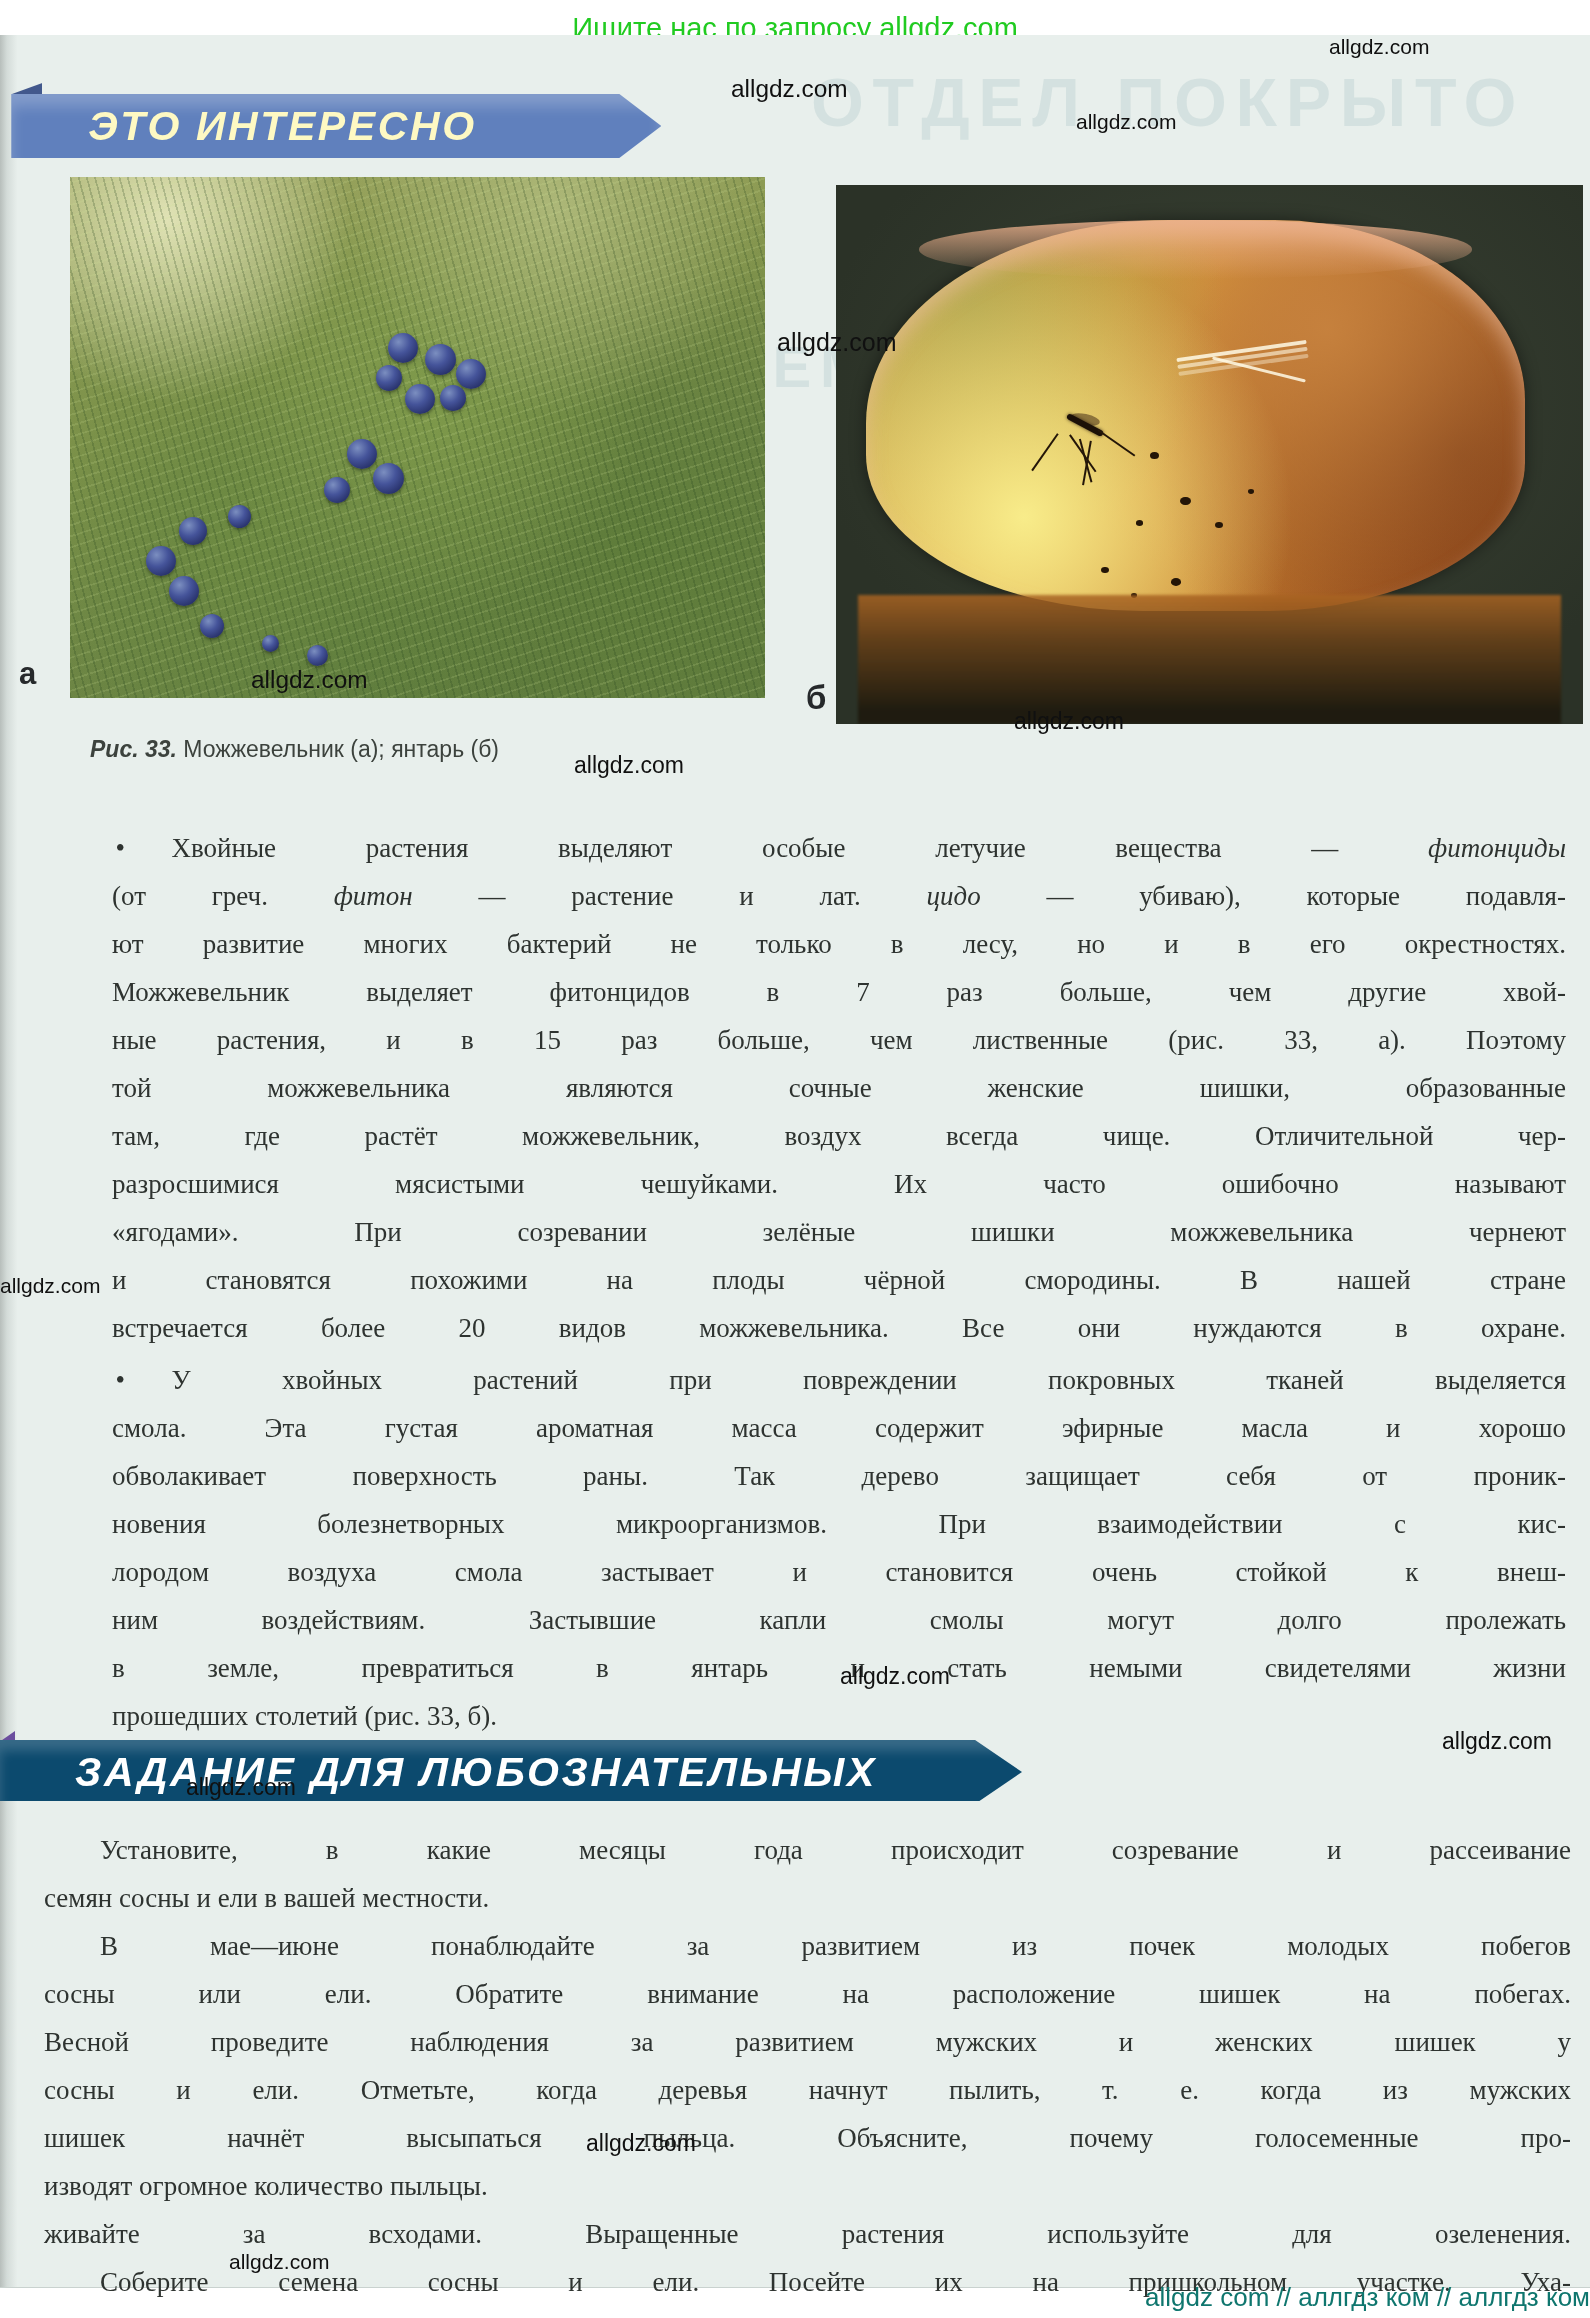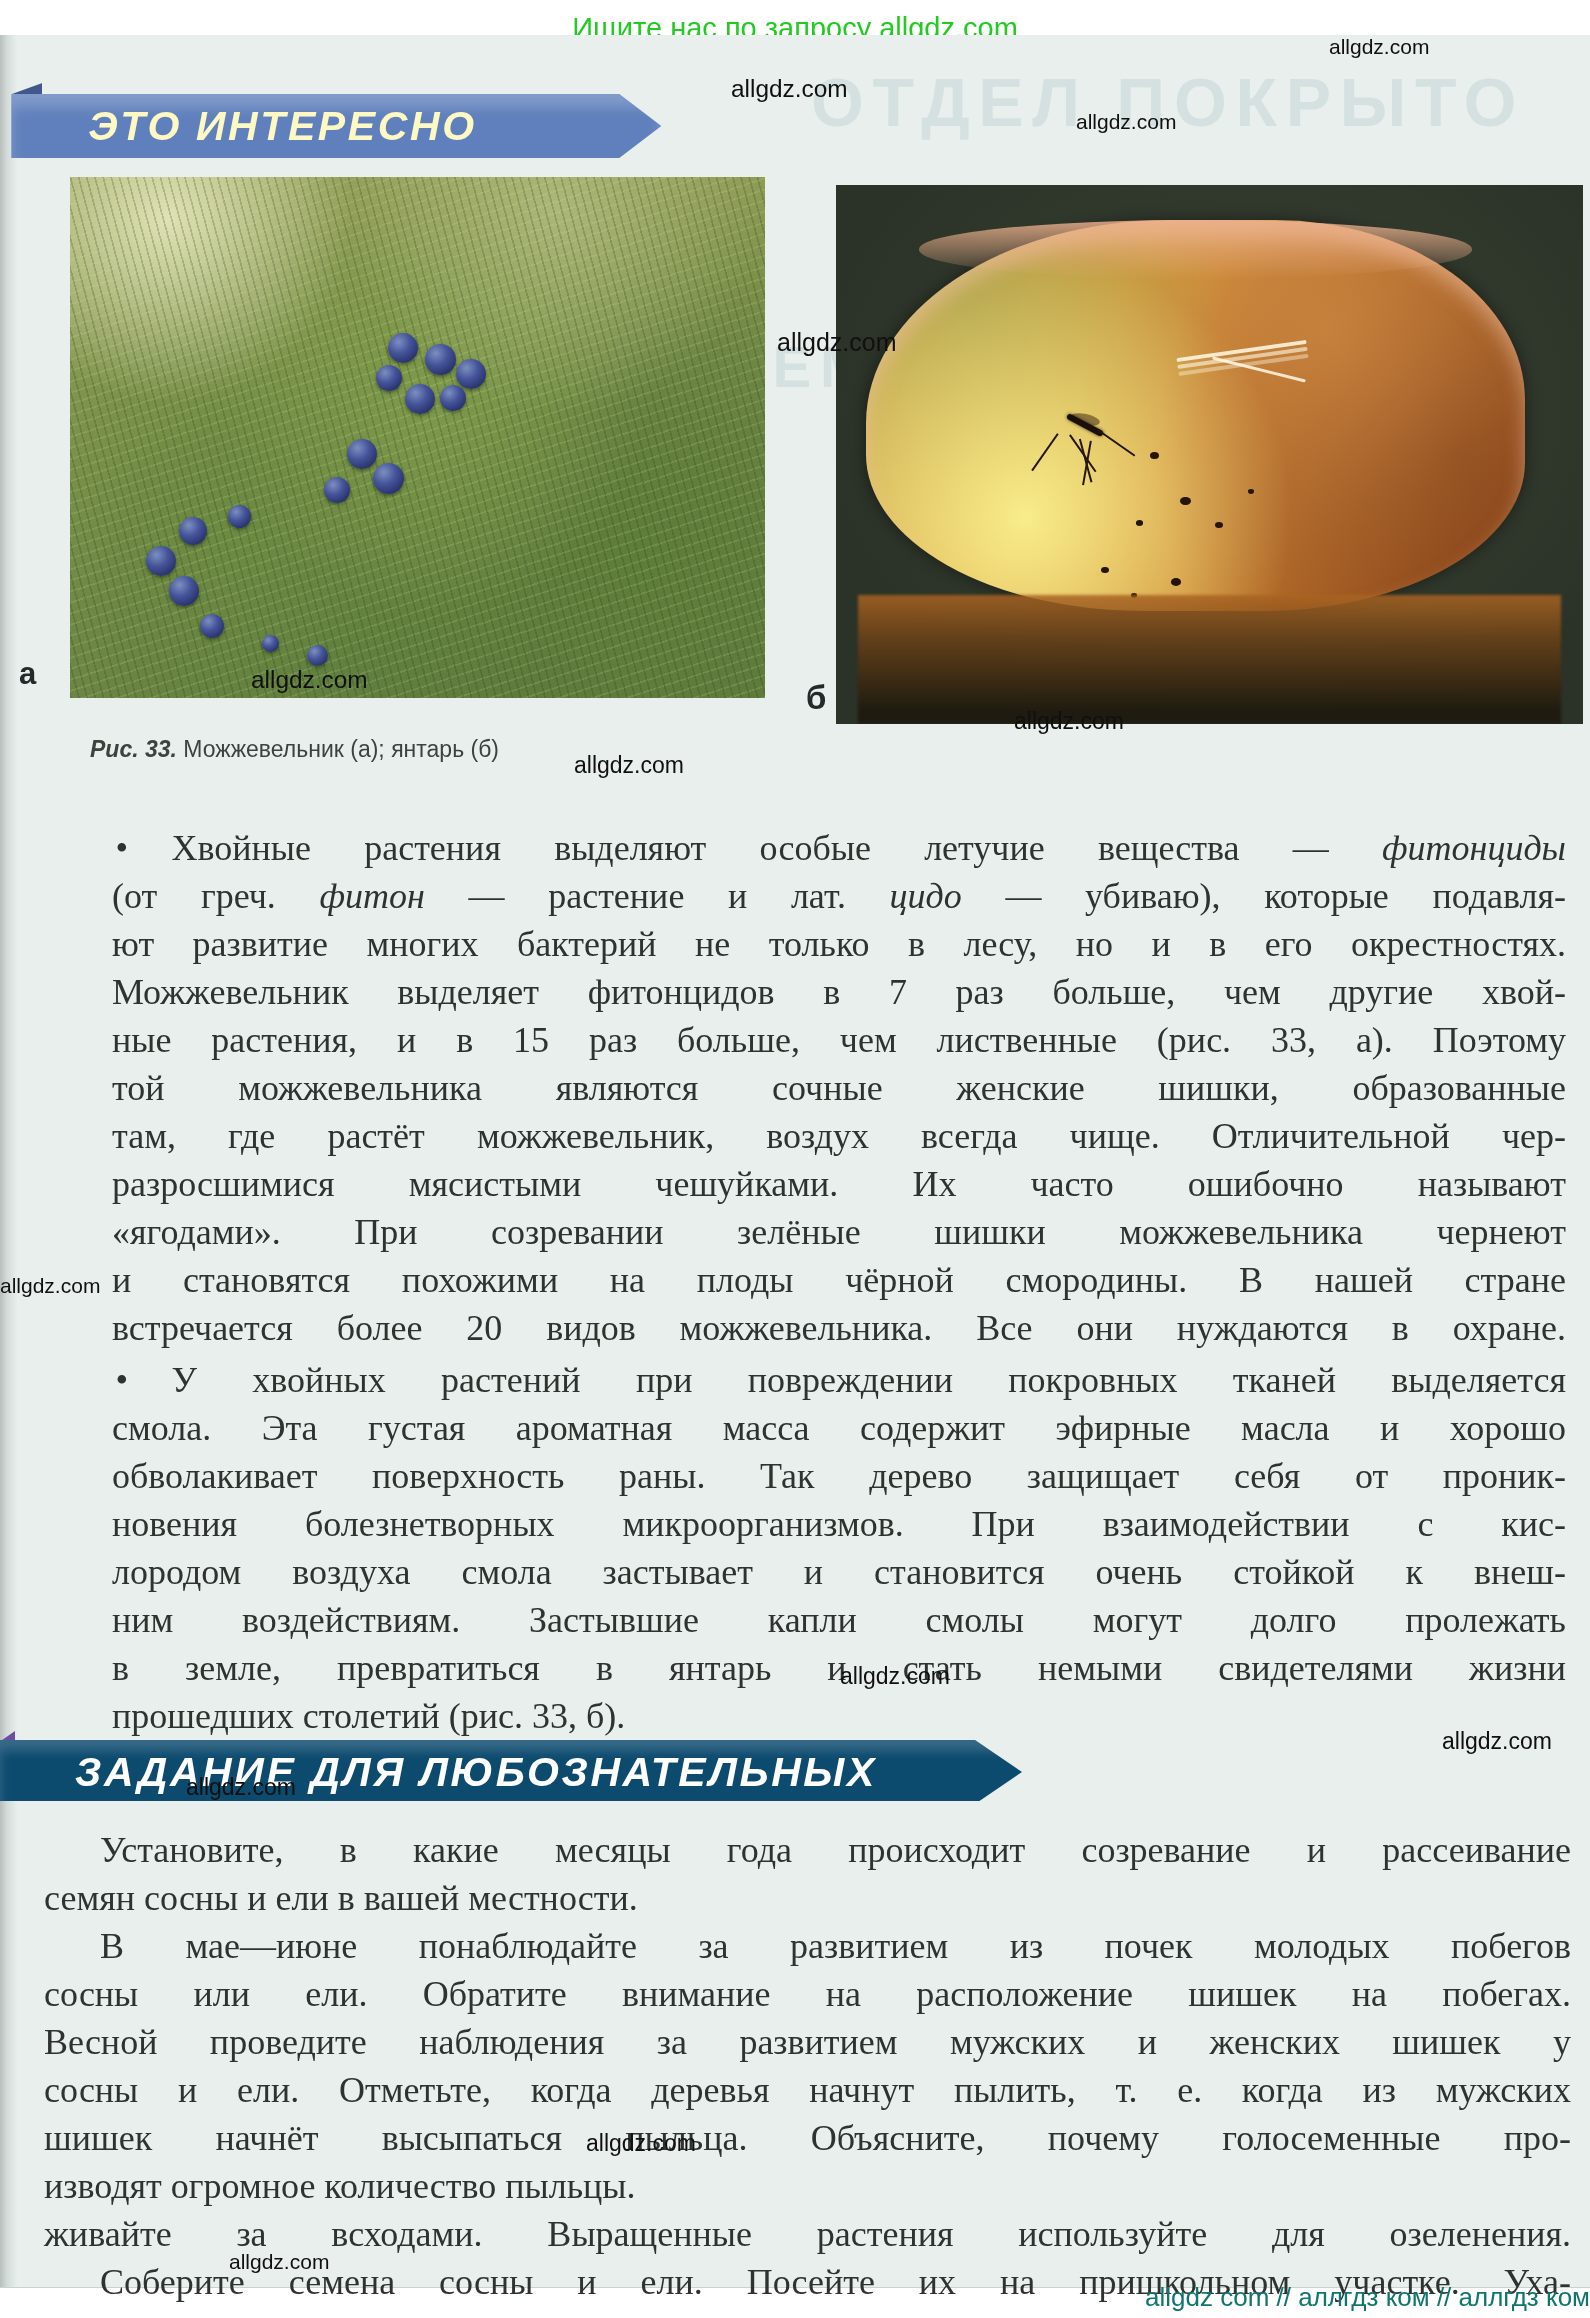--- a/index.html
+++ b/index.html
@@ -71,21 +71,21 @@
   .mosq-body{position:absolute;width:40px;height:6.1px;background:#1b1007;border-radius:3.5px;
     transform:rotate(28deg);box-shadow:0 0 3.5px rgba(30,16,6,.8);}
   .mosq-leg{position:absolute;width:45px;height:1.7px;background:#241608;transform-origin:left center;}
   .mosq-wing{position:absolute;width:30px;height:10.5px;background:rgba(70,45,22,.55);border-radius:50%;
     transform:rotate(12deg);}
   
   .ph-label{position:absolute;font-weight:bold;color:#26292б;color:#26292b;}
   .caption{position:absolute;left:90px;top:701px;font-size:23px;color:#3c423d;}
   .caption .cap-b{font-weight:bold;font-style:italic;}
   
-  .bodytext{position:absolute;color:#2e3330;font-family:"Liberation Serif",serif;font-size:36px;}
+  .bodytext{position:absolute;color:#2e3330;font-family:"Liberation Serif",serif;font-size:27px;}
   .bullets{left:112px;top:789px;width:1454px;}
   .tasks{left:44px;top:1791px;width:1527px;}
   .tline{height:48px;line-height:48px;text-align:justify;text-align-last:justify;white-space:nowrap;}
   .tline.last{text-align-last:left;}
   .bpara + .bpara{margin-top:4.4px;}
   .bdot{display:inline-block;width:56px;padding-left:3.5px;}
   .tpara .tline.indent{text-indent:56px;}
   
   .wm{position:absolute;color:#101010;white-space:nowrap;font-family:"Liberation Sans",sans-serif;}
   

